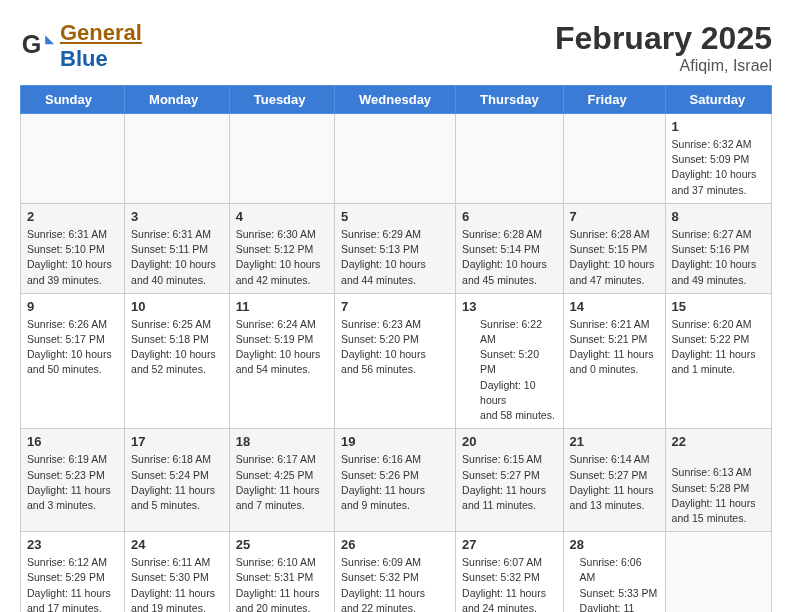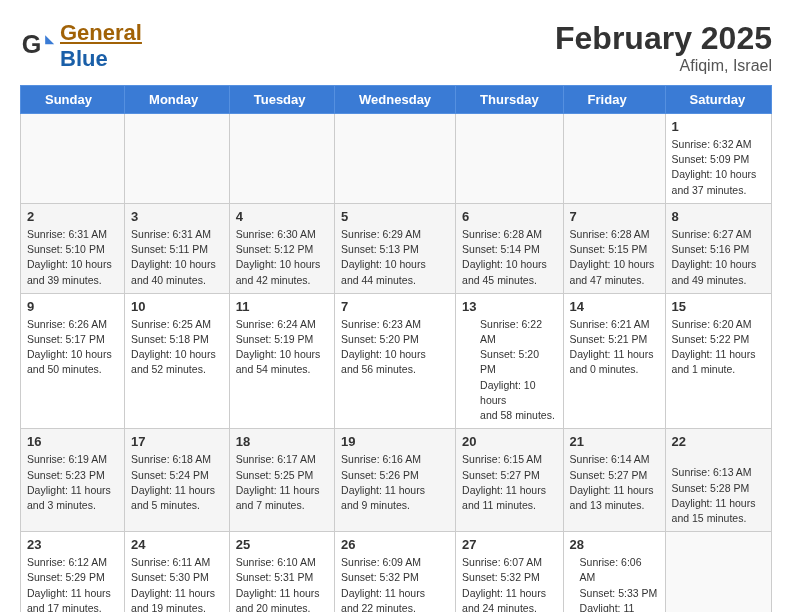--- a/index.html
+++ b/index.html
@@ -252,21 +252,21 @@
         <td>
           <span class="day-number">17</span>
           <div class="day-info" style="white-space: pre-line;">Sunrise: 6:18 AM
 Sunset: 5:24 PM
 Daylight: 11 hours
 and 5 minutes.</div>
         </td>
         <td>
           <span class="day-number">18</span>
           <div class="day-info" style="white-space: pre-line;">Sunrise: 6:17 AM
-Sunset: 5:25 PM
+Sunset: 4:25 PM
 Daylight: 11 hours
 and 7 minutes.</div>
         </td>
         <td>
           <span class="day-number">19</span>
           <div class="day-info" style="white-space: pre-line;">Sunrise: 6:16 AM
 Sunset: 5:26 PM
 Daylight: 11 hours
 and 9 minutes.</div>
         </td>

